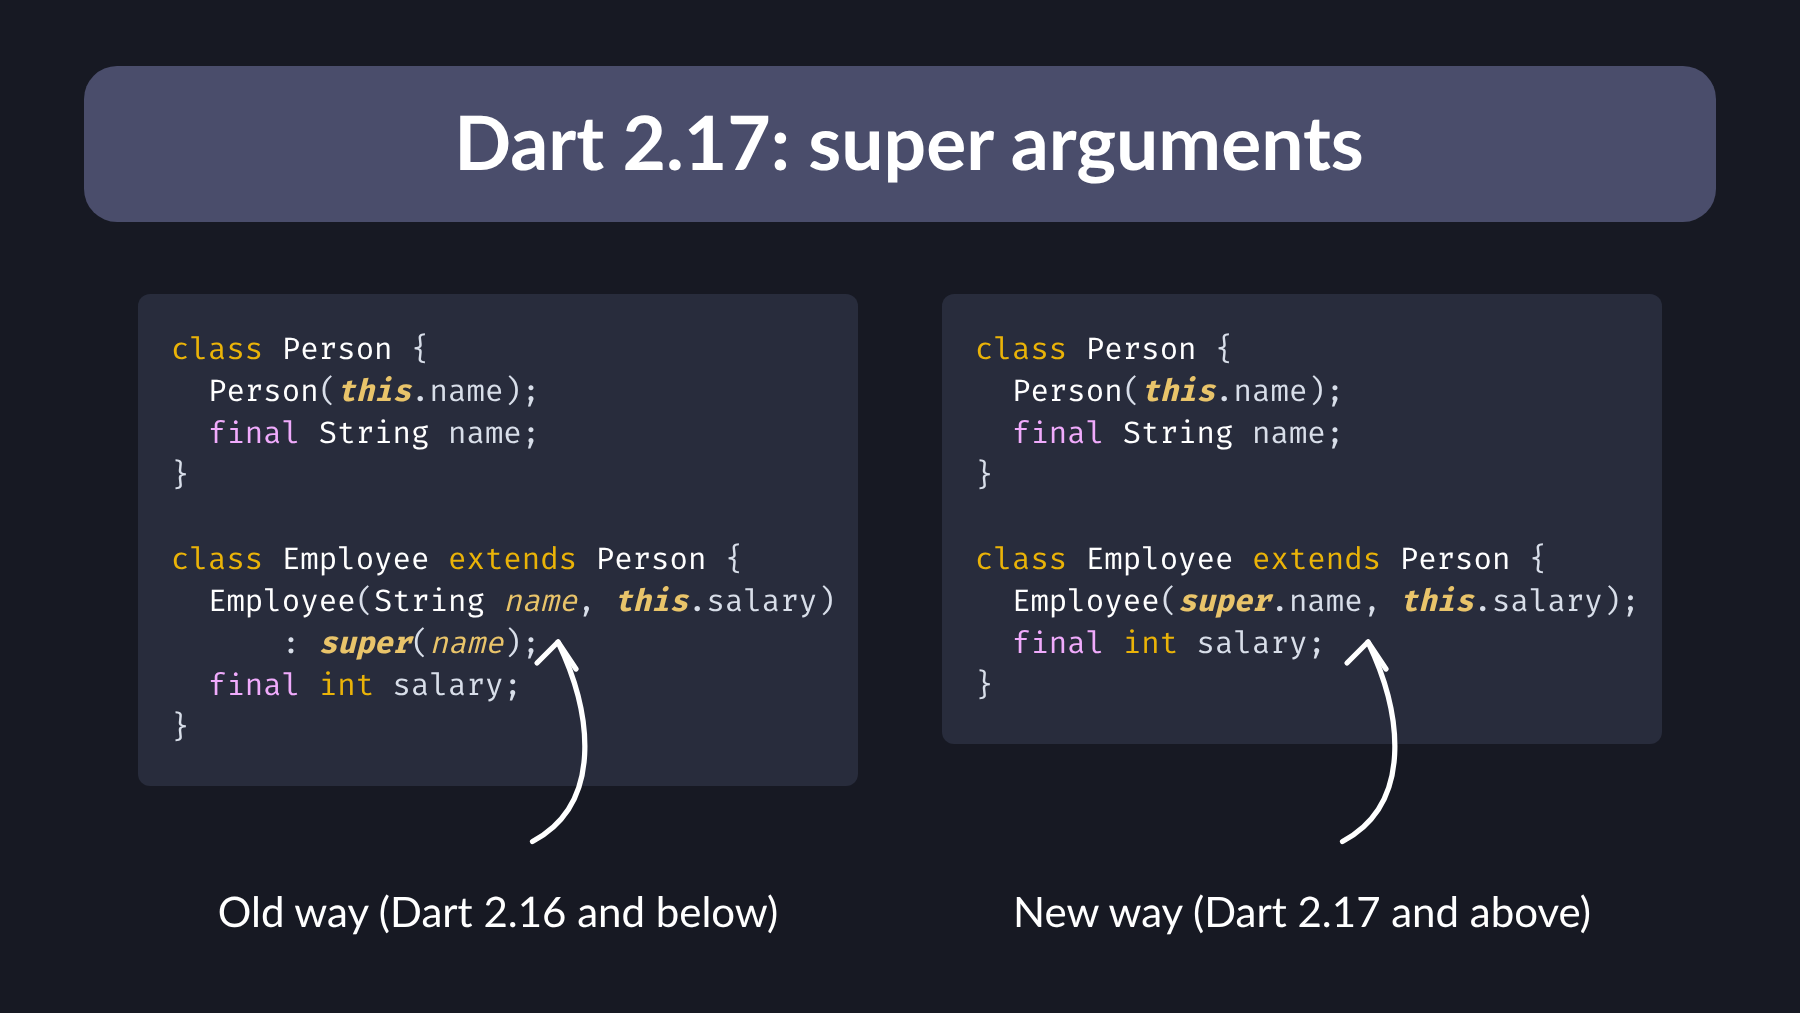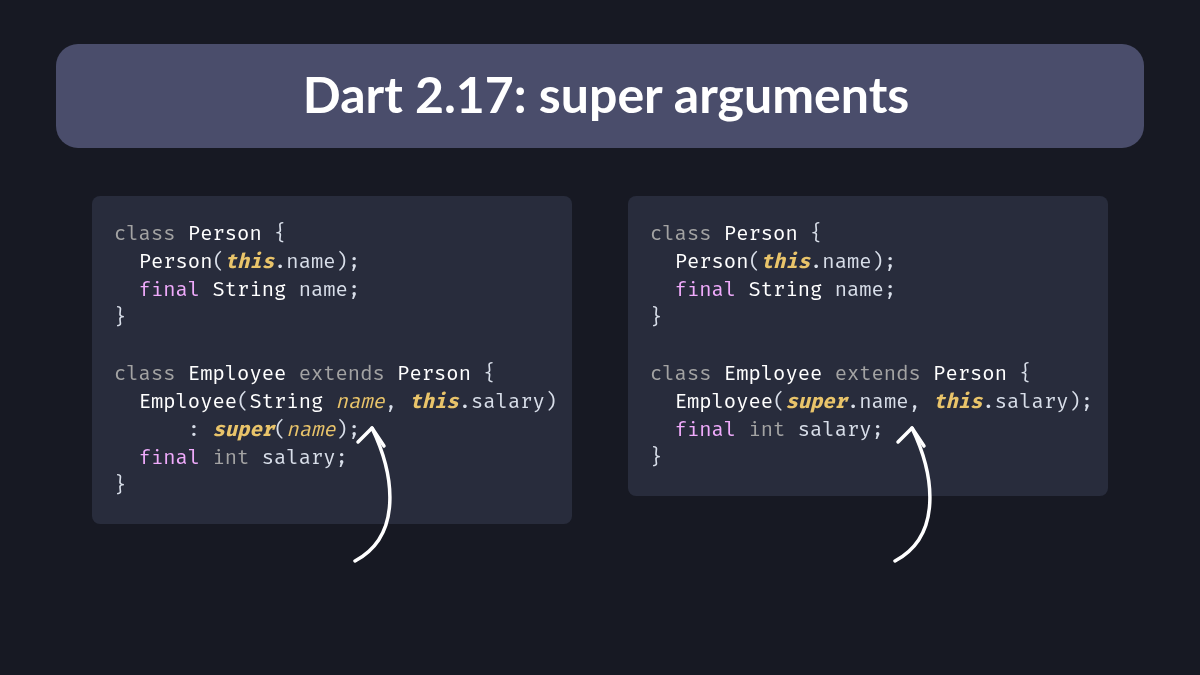--- a/index.html
+++ b/index.html
@@ -38,21 +38,21 @@
     padding: 24px 22px;
     font-family: "Fira Code", "Menlo", "Consolas", monospace;
     font-size: 20px;
     line-height: 28px;
     color: #D8DEE9;
     white-space: pre;
     overflow: hidden;
   }
   .col-left .code-block { min-height: 294px; }
   .col-right .code-block { min-height: 266px; }
-  .tok-kw    { color: #a3a3a3; }          
+  .tok-kw    { color: #eab308; }          
   .tok-type  { color: #ffffff; }          
   .tok-this  { color: #E9C46A; font-style: italic; font-weight: bold; } 
   .tok-punc  { color: #D8DEE9; }
   .tok-param { color: #E9C46A; font-style: italic; } 
   .tok-mod   { color: #f0abfc; }          
 
   .caption {
     margin-top: 66px;
     text-align: center;
     font-size: 28px;
@@ -79,31 +79,33 @@
     <div class="code-block"><span class="tok-kw">class</span><span> </span><span class="tok-type">Person</span><span> </span><span class="tok-punc">{</span>
 <span>  </span><span class="tok-type">Person</span><span class="tok-punc">(</span><span class="tok-this">this</span><span class="tok-punc">.</span><span>name</span><span class="tok-punc">);</span>
 <span>  </span><span class="tok-mod">final</span><span> </span><span class="tok-type">String</span><span> </span><span>name</span><span class="tok-punc">;</span>
 <span class="tok-punc">}</span>
 
 <span class="tok-kw">class</span><span> </span><span class="tok-type">Employee</span><span> </span><span class="tok-kw">extends</span><span> </span><span class="tok-type">Person</span><span> </span><span class="tok-punc">{</span>
 <span>  </span><span class="tok-type">Employee</span><span class="tok-punc">(</span><span class="tok-type">String</span><span> </span><span class="tok-param">name</span><span class="tok-punc">,</span><span> </span><span class="tok-this">this</span><span class="tok-punc">.</span><span>salary</span><span class="tok-punc">)</span>
 <span>      </span><span class="tok-punc">:</span><span> </span><span class="tok-this">super</span><span class="tok-punc">(</span><span class="tok-param">name</span><span class="tok-punc">);</span>
 <span>  </span><span class="tok-mod">final</span><span> </span><span class="tok-kw">int</span><span> </span><span>salary</span><span class="tok-punc">;</span>
 <span class="tok-punc">}</span></div>
+    <div class="caption">Old way (Dart 2.16 and below)</div>
   </div>
   <div class="col col-right">
     <div class="code-block"><span class="tok-kw">class</span><span> </span><span class="tok-type">Person</span><span> </span><span class="tok-punc">{</span>
 <span>  </span><span class="tok-type">Person</span><span class="tok-punc">(</span><span class="tok-this">this</span><span class="tok-punc">.</span><span>name</span><span class="tok-punc">);</span>
 <span>  </span><span class="tok-mod">final</span><span> </span><span class="tok-type">String</span><span> </span><span>name</span><span class="tok-punc">;</span>
 <span class="tok-punc">}</span>
 
 <span class="tok-kw">class</span><span> </span><span class="tok-type">Employee</span><span> </span><span class="tok-kw">extends</span><span> </span><span class="tok-type">Person</span><span> </span><span class="tok-punc">{</span>
 <span>  </span><span class="tok-type">Employee</span><span class="tok-punc">(</span><span class="tok-this">super</span><span class="tok-punc">.</span><span>name</span><span class="tok-punc">,</span><span> </span><span class="tok-this">this</span><span class="tok-punc">.</span><span>salary</span><span class="tok-punc">);</span>
 <span>  </span><span class="tok-mod">final</span><span> </span><span class="tok-kw">int</span><span> </span><span>salary</span><span class="tok-punc">;</span>
 <span class="tok-punc">}</span></div>
+    <div class="caption">New way (Dart 2.17 and above)</div>
   </div>
 </div>
 
 <div class="arrow arrow-left">
   <svg width="70" height="150" viewBox="0 0 70 150">
     <path d="M15,145 C62,120 55,60 32,12" fill="none" stroke="#FFFFFF" stroke-width="3.5" stroke-linecap="round"></path>
     <path d="M32,12 L18,26 M32,12 L44,30" fill="none" stroke="#FFFFFF" stroke-width="3.5" stroke-linecap="round"></path>
   </svg>
 </div>
 <div class="arrow arrow-right">

